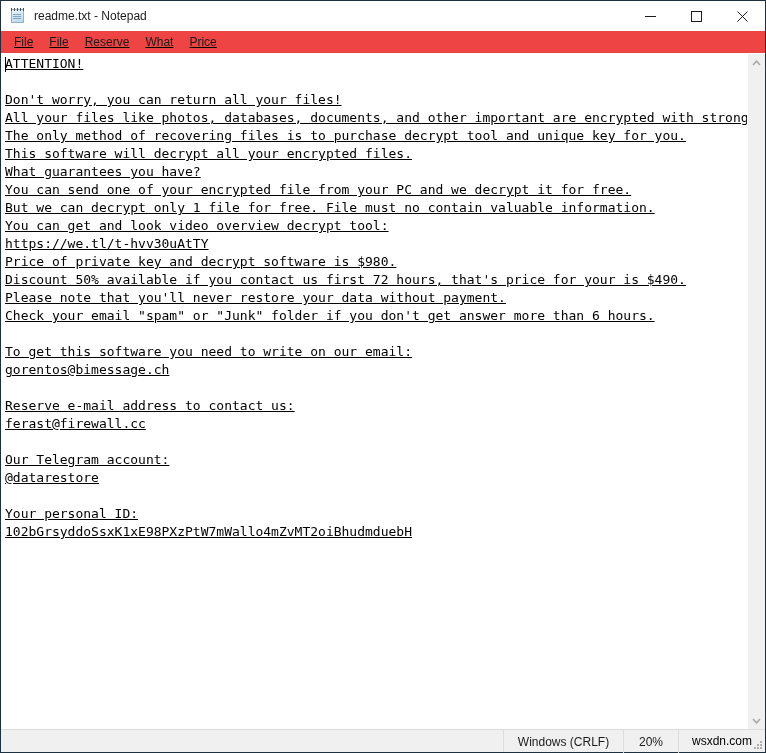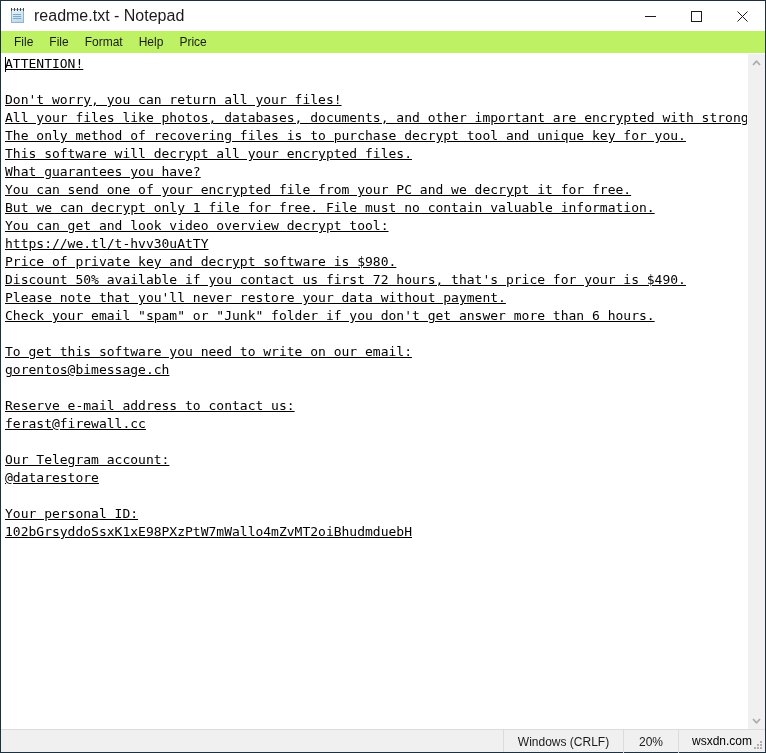--- a/index.html
+++ b/index.html
@@ -66,21 +66,21 @@
   #app-icon .rule {
     position: absolute;
     left: 3px;
     width: 8px; height: 1px;
     background: #7fa8c4;
   }
   #app-icon .r1 { top: 6px; }
   #app-icon .r2 { top: 8px; }
   #app-icon .r3 { top: 10px; }
   #window-title {
-    font-size: 16px;
+    font-size: 12px;
     color: #1b1b1b;
     white-space: nowrap;
     overflow: hidden;
     text-overflow: ellipsis;
   }
   #window-buttons {
     display: flex;
     flex: 0 0 auto;
     height: 30px;
   }
@@ -94,25 +94,26 @@
     border: none;
     padding: 0;
     cursor: default;
   }
   .wbtn svg { display: block; }
 
   
   #menubar {
     height: 22px;
     min-height: 22px;
-    background: #bef264;
+    background: #ef4444;
     display: flex;
     align-items: center;
     padding-left: 5px;
     border-bottom: none;
+    text-decoration: underline;
   }
   .menu-item {
     font-size: 12px;
     color: #1b1b1b;
     padding: 2px 8px;
     line-height: 16px;
     white-space: nowrap;
     cursor: default;
   }
 
@@ -260,22 +261,22 @@
           <line x1="0.5" y1="0.5" x2="10.5" y2="10.5" stroke="#1b1b1b" stroke-width="1"></line>
           <line x1="10.5" y1="0.5" x2="0.5" y2="10.5" stroke="#1b1b1b" stroke-width="1"></line>
         </svg>
       </button>
     </div>
   </div>
 
   <div id="menubar">
     <div class="menu-item">File</div>
     <div class="menu-item">File</div>
-    <div class="menu-item">Format</div>
-    <div class="menu-item">Help</div>
+    <div class="menu-item">Reserve</div>
+    <div class="menu-item">What</div>
     <div class="menu-item">Price</div>
   </div>
 
   <div id="editor-wrap">
     <div id="textarea">
       <div id="caret"></div>
       <pre id="doc-text">ATTENTION!
 
 Don't worry, you can return all your files!
 All your files like photos, databases, documents, and other important are encrypted with strongest encryption and unique key.

